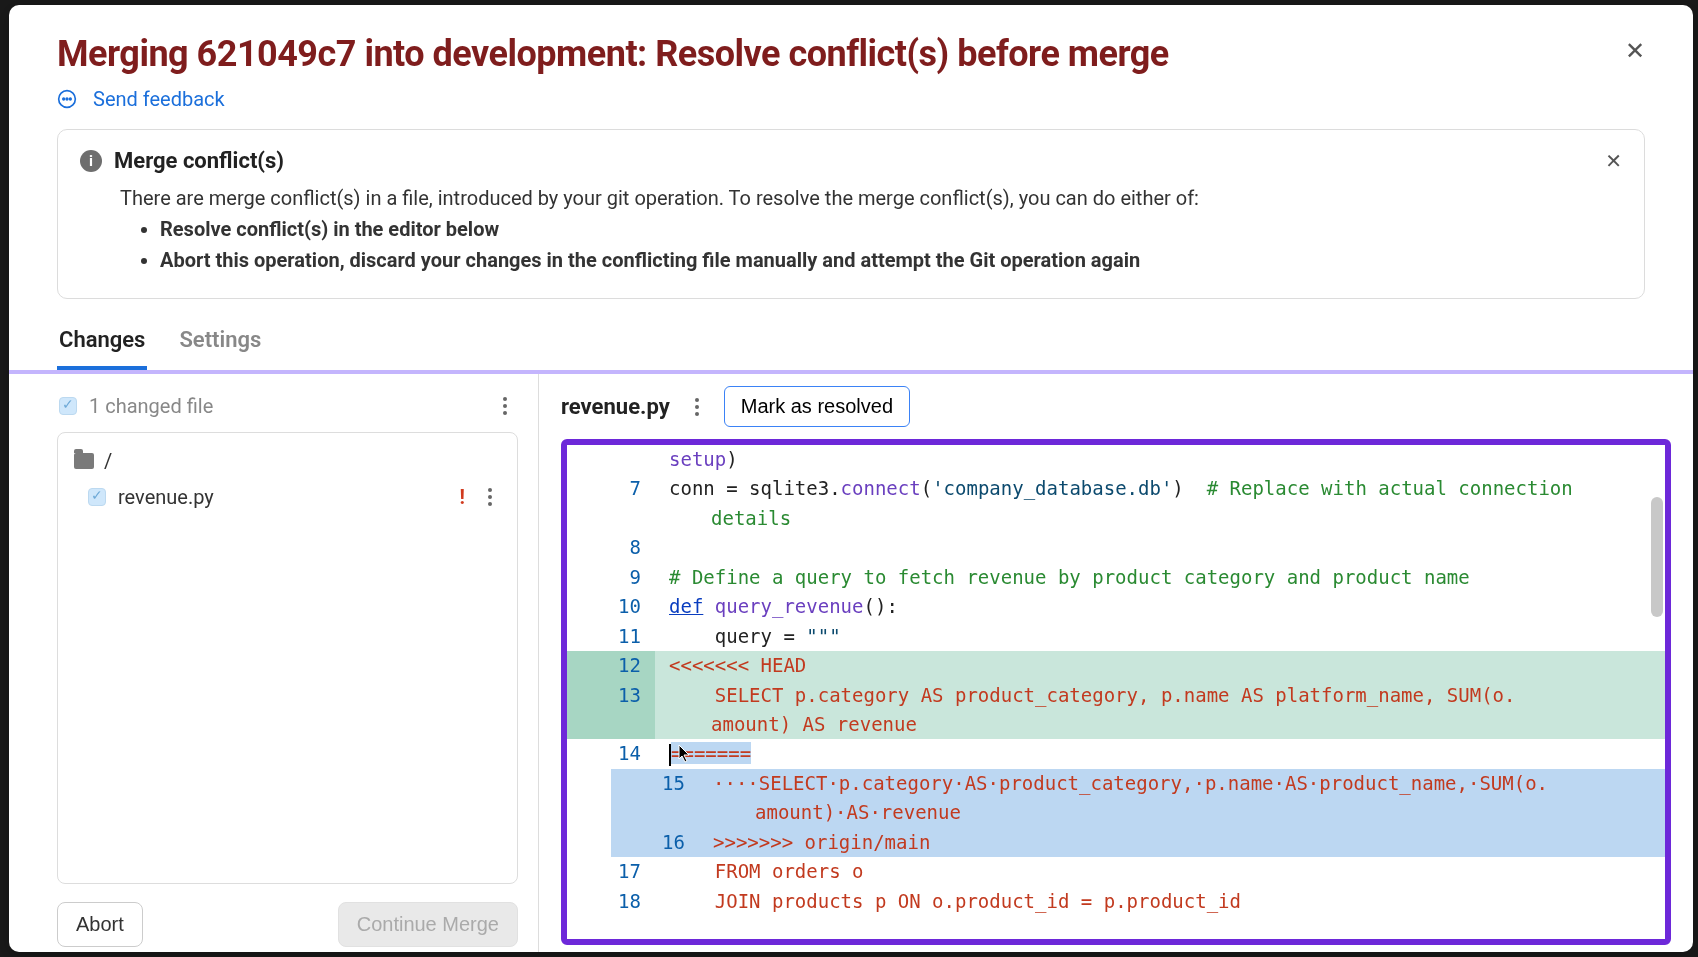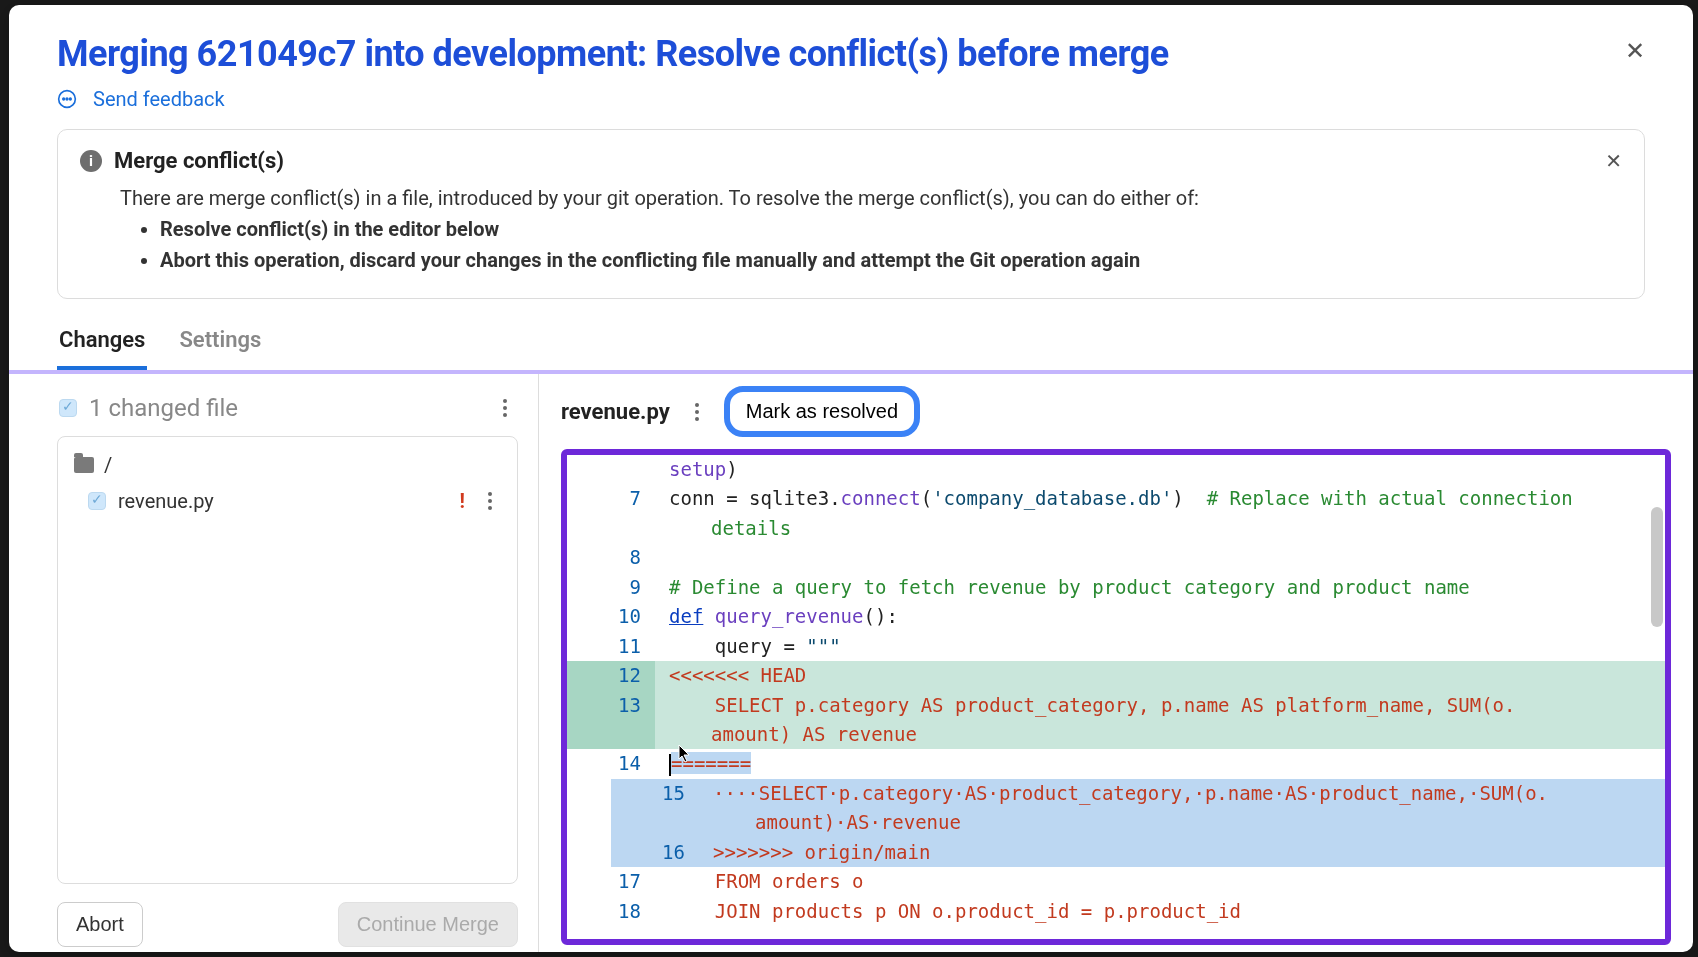--- a/index.html
+++ b/index.html
@@ -23,21 +23,21 @@
 }
 .modal-header {
   display: flex;
   align-items: flex-start;
   justify-content: space-between;
   padding: 28px 40px 0 48px;
 }
 .modal-title {
   font-size: 36px;
   font-weight: 700;
-  color: #1d4ed8;
+  color: #7f1d1d;
   letter-spacing: -0.5px;
 }
 .close-btn {
   font-size: 24px;
   color: #555;
   cursor: pointer;
   padding: 4px 8px;
   border-radius: 4px;
   user-select: none;
 }
@@ -101,21 +101,21 @@
 }
 .side-head {
   display:flex; align-items:center; justify-content:space-between;
   padding: 6px 2px 14px;
 }
 .side-head-left { display:flex; align-items:center; gap:12px; }
 .chk {
   width:18px; height:18px; border-radius:4px; background:#cfe7fb; border:1px solid #bcd9f0; position:relative;
 }
 .chk::after { content:"✓"; position:absolute; left:2px; top:-2px; font-size:14px; color:#6ea9d7; }
-.side-count { font-size:24px; color:#888; }
+.side-count { font-size:20px; color:#888; }
 .kebab { width:22px; display:flex; flex-direction:column; gap:3px; align-items:center; cursor:pointer; }
 .kebab span { width:4px; height:4px; border-radius:50%; background:#666; }
 .file-tree {
   border:1px solid #ddd; border-radius:8px; flex:1; padding:10px 12px; overflow:auto;
 }
 .tree-row { display:flex; align-items:center; gap:10px; padding:6px 4px; font-size:20px; color:#333; }
 .folder-ic { width:20px; height:16px; background:#7a7a7a; border-radius:2px; position:relative; }
 .folder-ic::before { content:""; position:absolute; left:0; top:-4px; width:9px; height:4px; background:#7a7a7a; border-radius:2px 2px 0 0; }
 .file-row { padding-left:18px; justify-content:space-between; cursor:pointer; }
 .file-row-left { display:flex; align-items:center; gap:12px; }
@@ -124,21 +124,21 @@
 .bottom-actions {
   display:flex; justify-content:space-between; padding-top:18px;
 }
 .btn { border:1px solid #ccc; background:#fff; border-radius:8px; padding:10px 18px; font-size:20px; cursor:pointer; color:#333; }
 .btn.primary-disabled { background:#e9e9e9; color:#aaa; border-color:#e1e1e1; cursor:not-allowed; }
 .editor-col { flex:1; display:flex; flex-direction:column; }
 .editor-head {
   display:flex; align-items:center; gap:16px; padding:12px 22px;
 }
 .file-name { font-size:22px; font-weight:700; color:#222; }
-.resolve-btn { border:6px solid #3b82f6; background:#fff; border-radius:19px; padding:8px 16px; font-size:20px; cursor:pointer; }
+.resolve-btn { border:1px solid #3b82f6; background:#fff; border-radius:6px; padding:8px 16px; font-size:20px; cursor:pointer; }
 .code-box {
   margin: 0 22px 22px; border:6px solid #6d28d9; border-radius:6px; flex:1;
   font-family: "SF Mono", Menlo, Consolas, monospace; font-size:19px; line-height:1.55;
   overflow:hidden; position:relative;
 }
 .code-line { display:flex; }
 .gutter {
   width:88px; text-align:right; padding-right:14px; color:#0b5faa; user-select:none; flex:none;
 }
 .code { padding-left:14px; white-space:pre; color:#222; flex:1; padding-right:20px; }

